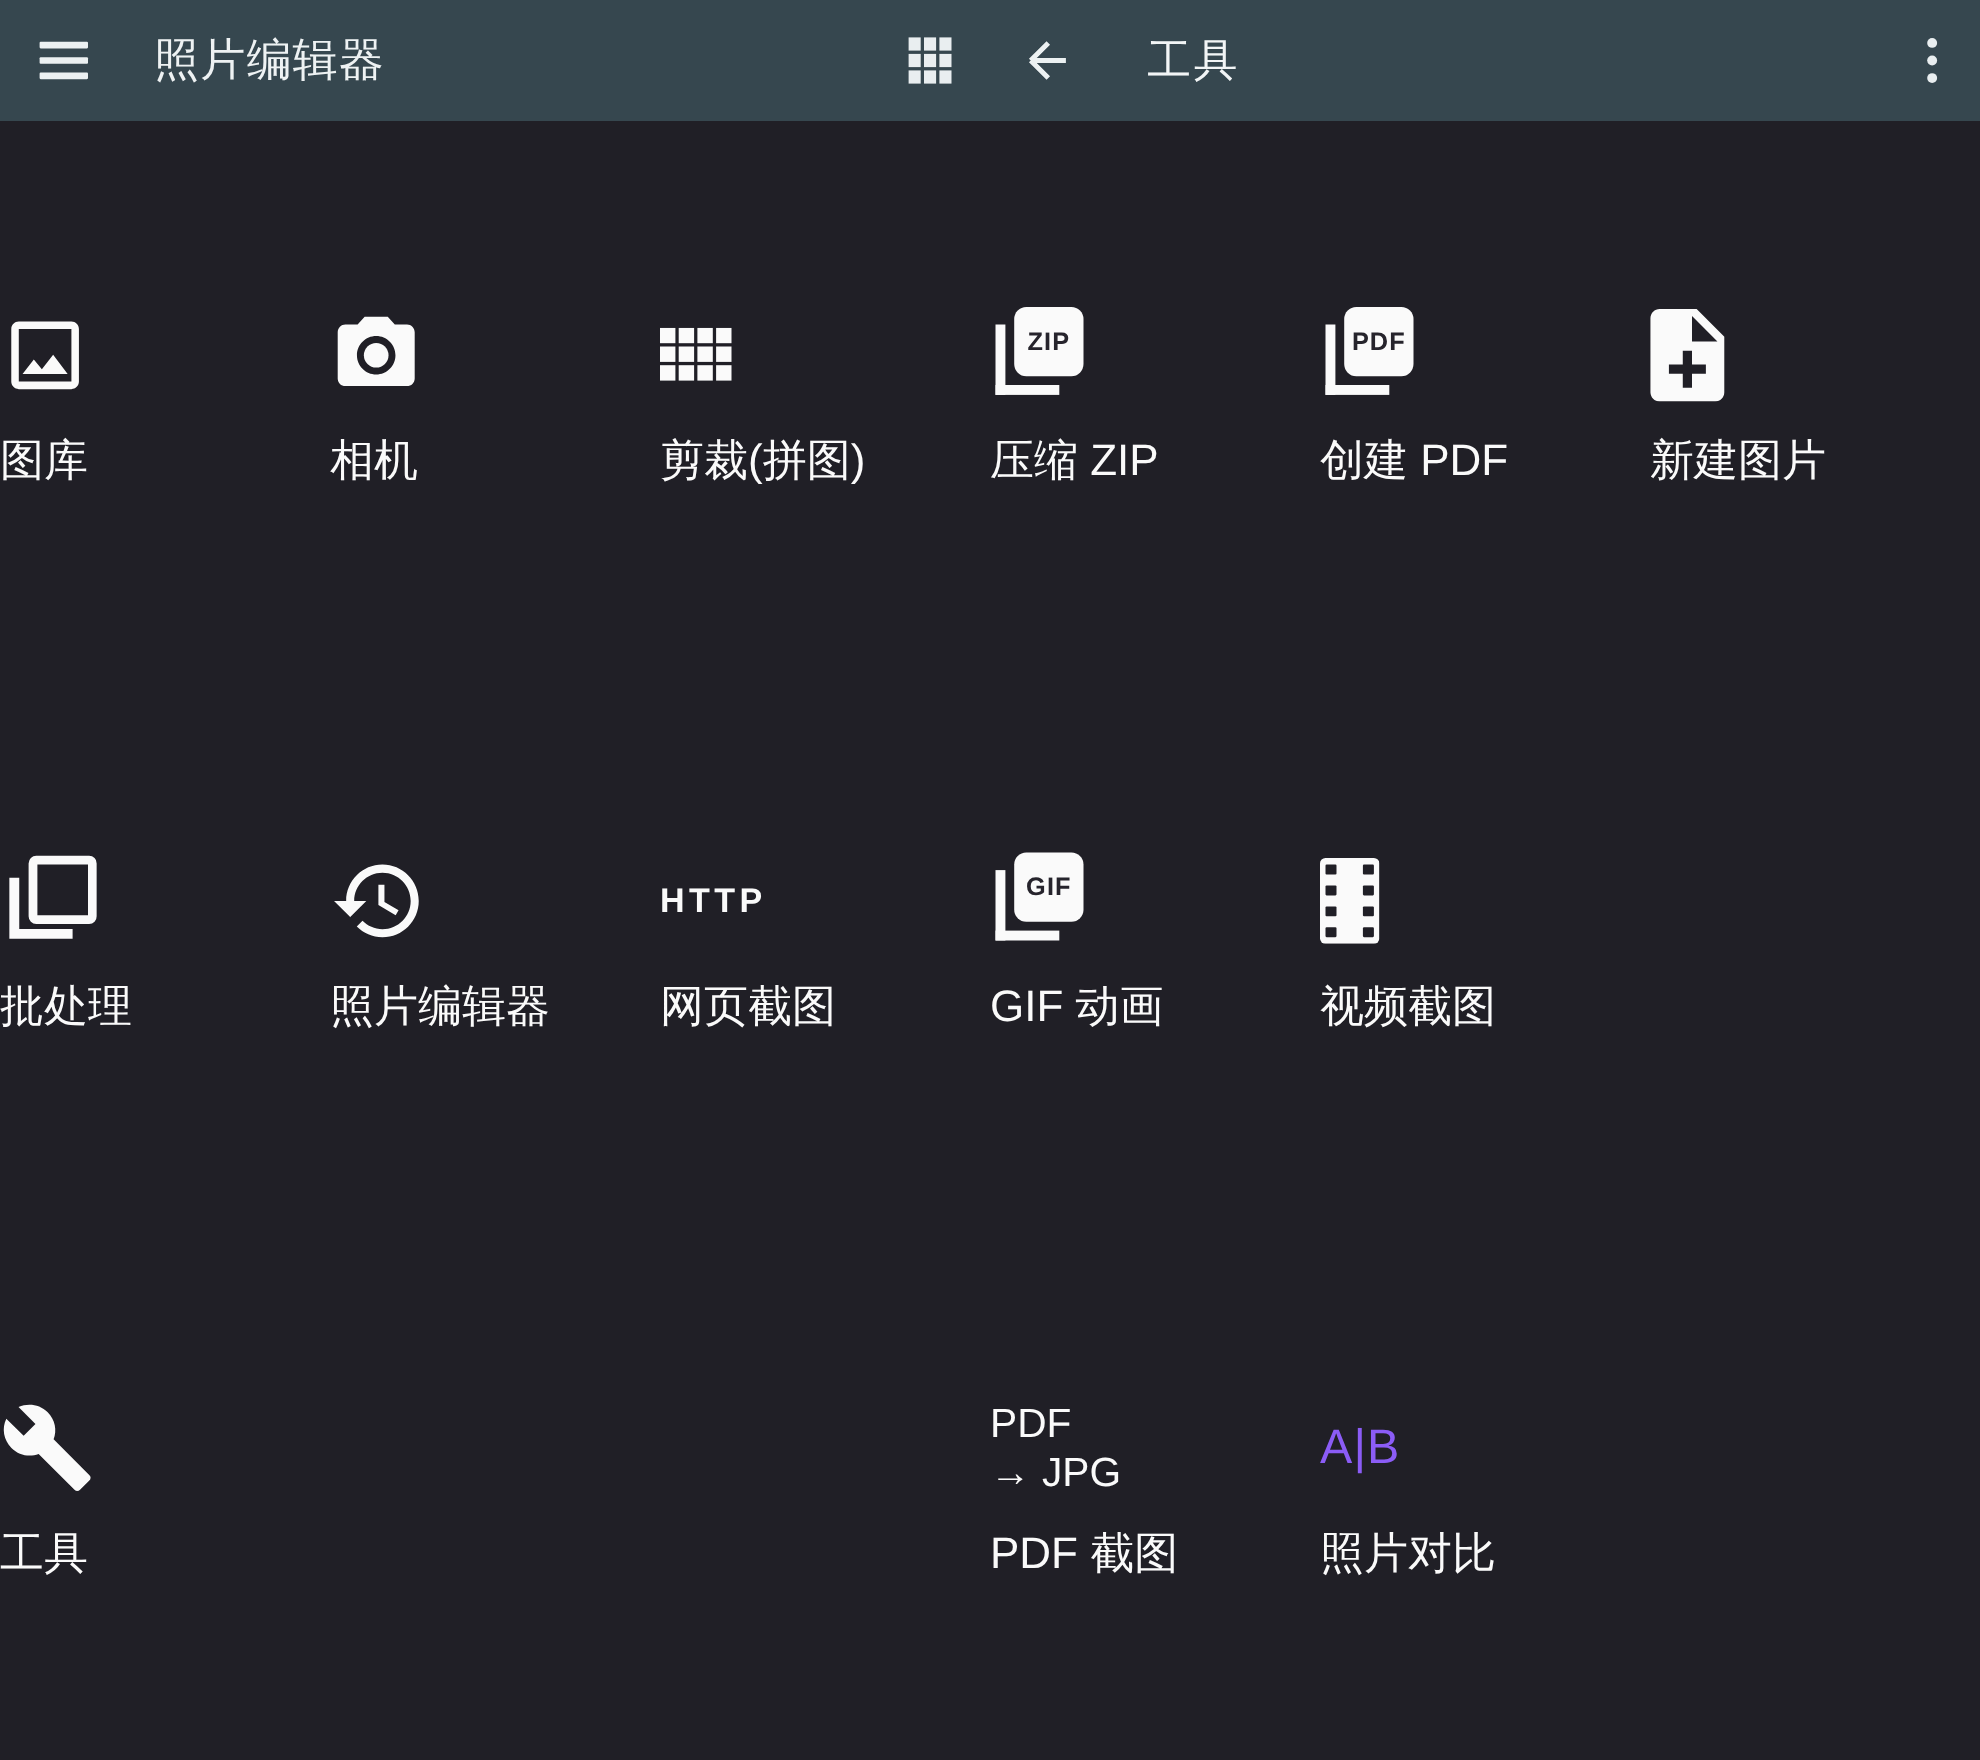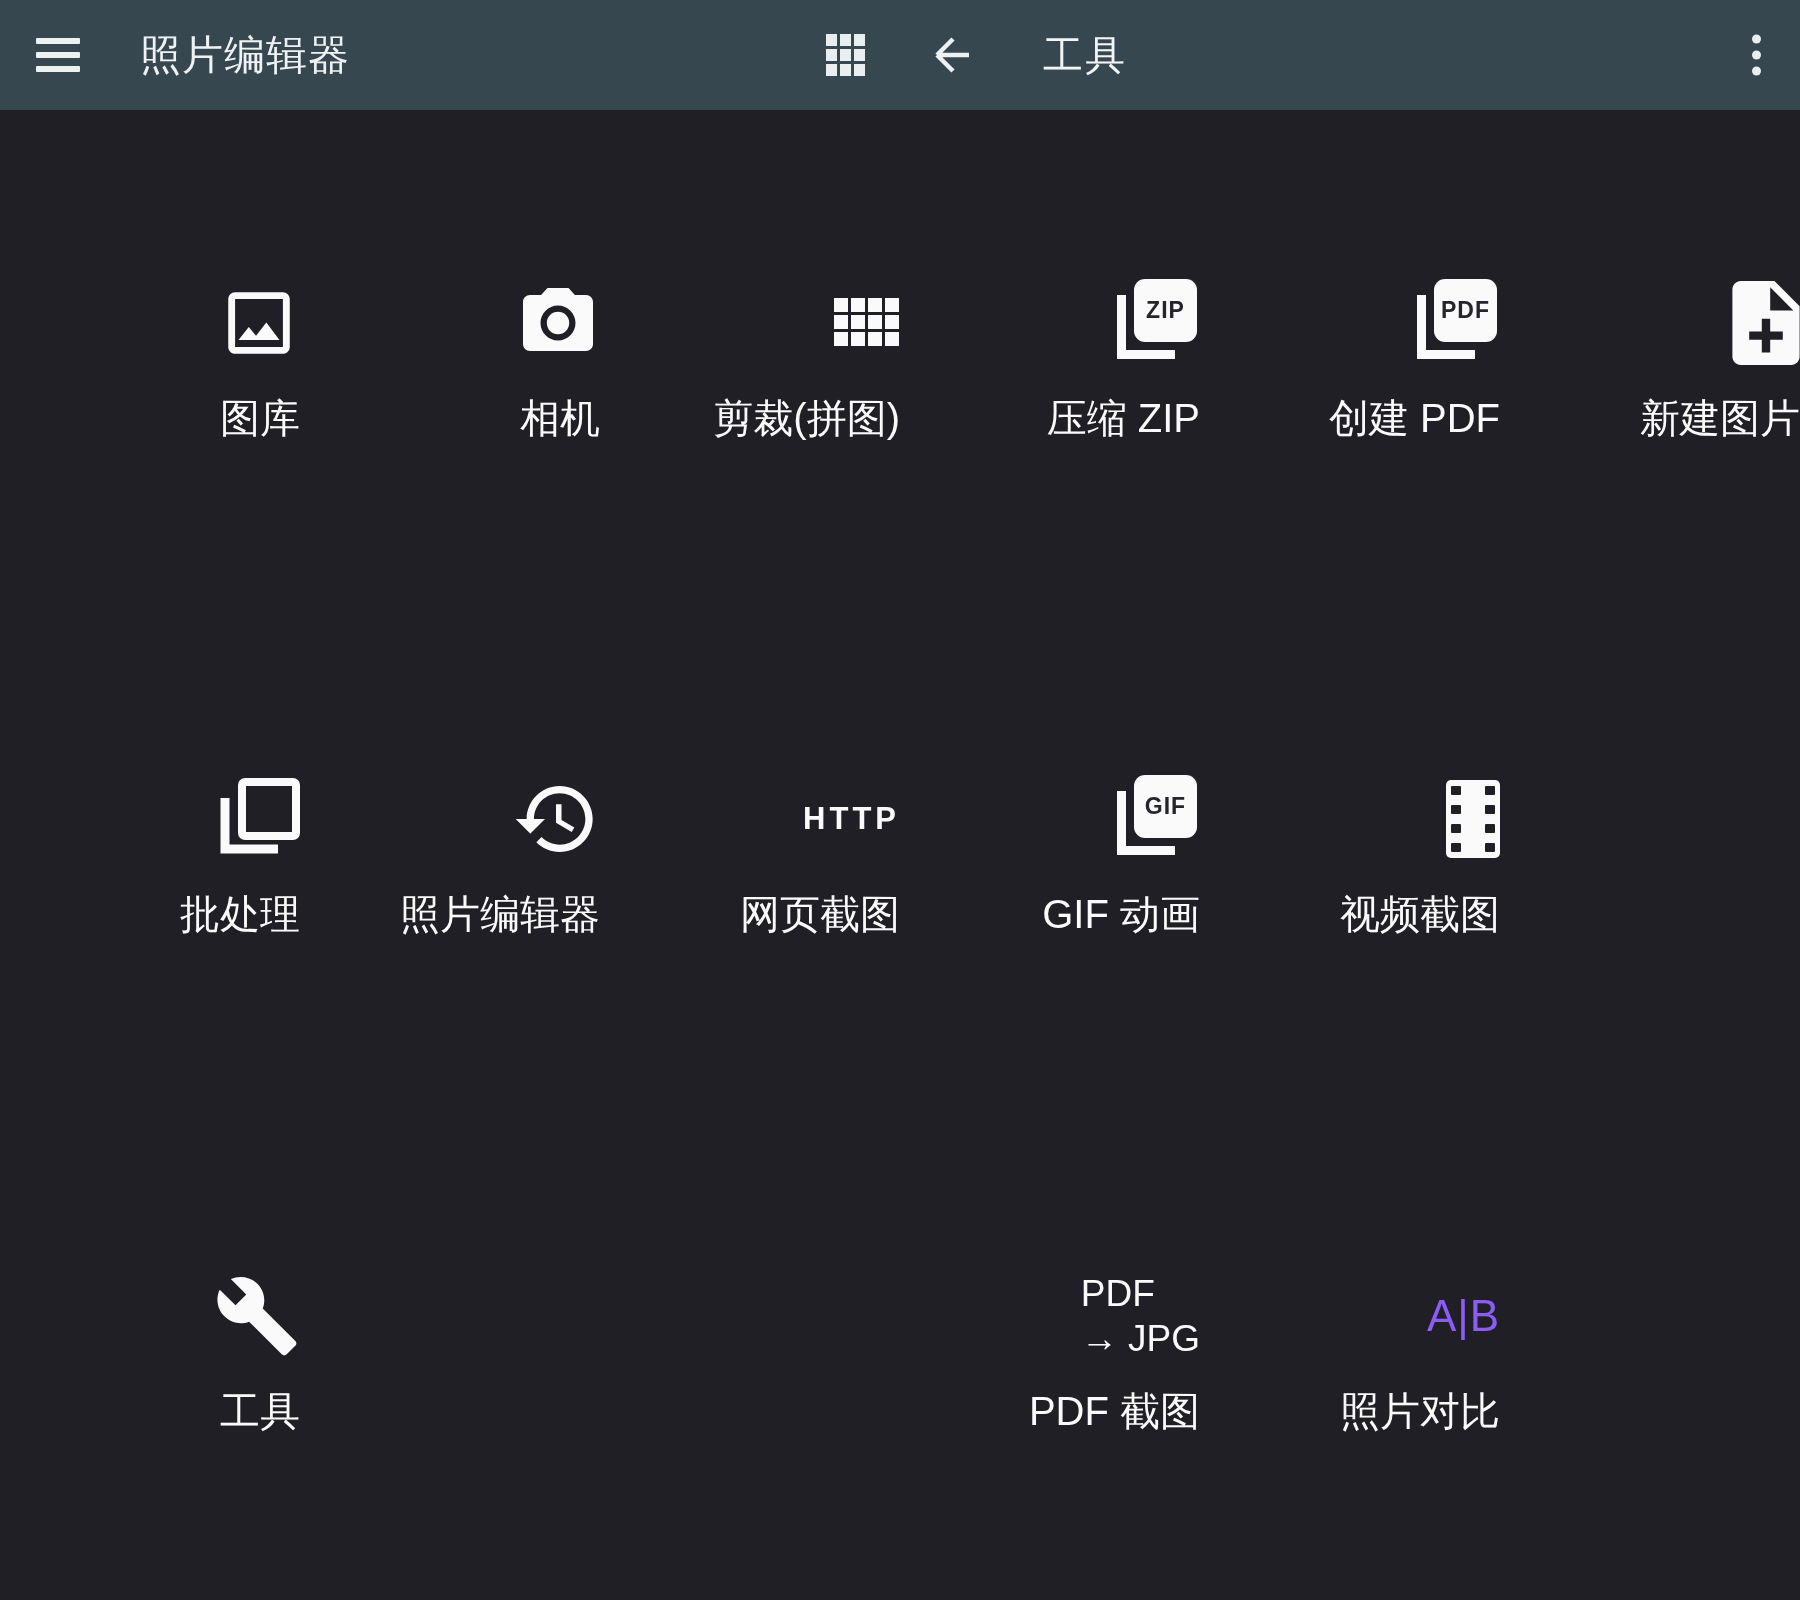--- a/index.html
+++ b/index.html
@@ -29,21 +29,21 @@
   .apps-grid i{background:#E9EEF0;display:block;}
   .back-arrow{left:928px;width:48px;height:48px;cursor:pointer;}
   .section-title{left:1043px;font-size:40px;color:#F2F5F6;letter-spacing:2px;white-space:nowrap;}
   .overflow{left:1748px;display:flex;flex-direction:column;gap:7px;cursor:pointer;padding:4px;}
   .overflow i{width:9px;height:9px;border-radius:50%;background:#E9EEF0;display:block;}
   
   .grid{
     position:absolute;top:110px;left:0;width:1800px;height:1490px;
     display:grid;grid-template-columns:repeat(6,1fr);grid-template-rows:repeat(3,1fr);
   }
-  .cell{display:flex;flex-direction:column;align-items:flex-end;justify-content:center;cursor:pointer;}
+  .cell{display:flex;flex-direction:column;align-items:flex-start;justify-content:center;cursor:pointer;}
   .r3c1{grid-row:3;grid-column:1;}
   .r3c4{grid-row:3;grid-column:4;}
   .r3c5{grid-row:3;grid-column:5;}
   .iconbox{height:104px;display:flex;align-items:center;justify-content:center;}
   .label{margin-top:16px;font-size:40px;color:#FAFAFA;white-space:nowrap;text-align:center;}
   
   .badge-stack{position:relative;width:88px;height:90px;}
   .bs-back{position:absolute;left:5px;top:17px;width:58px;height:64px;
     border-left:9px solid #FAFAFA;border-bottom:9px solid #FAFAFA;}
   .bs-front{position:absolute;left:22px;top:1px;width:63px;height:63px;background:#FAFAFA;border-radius:11px;

